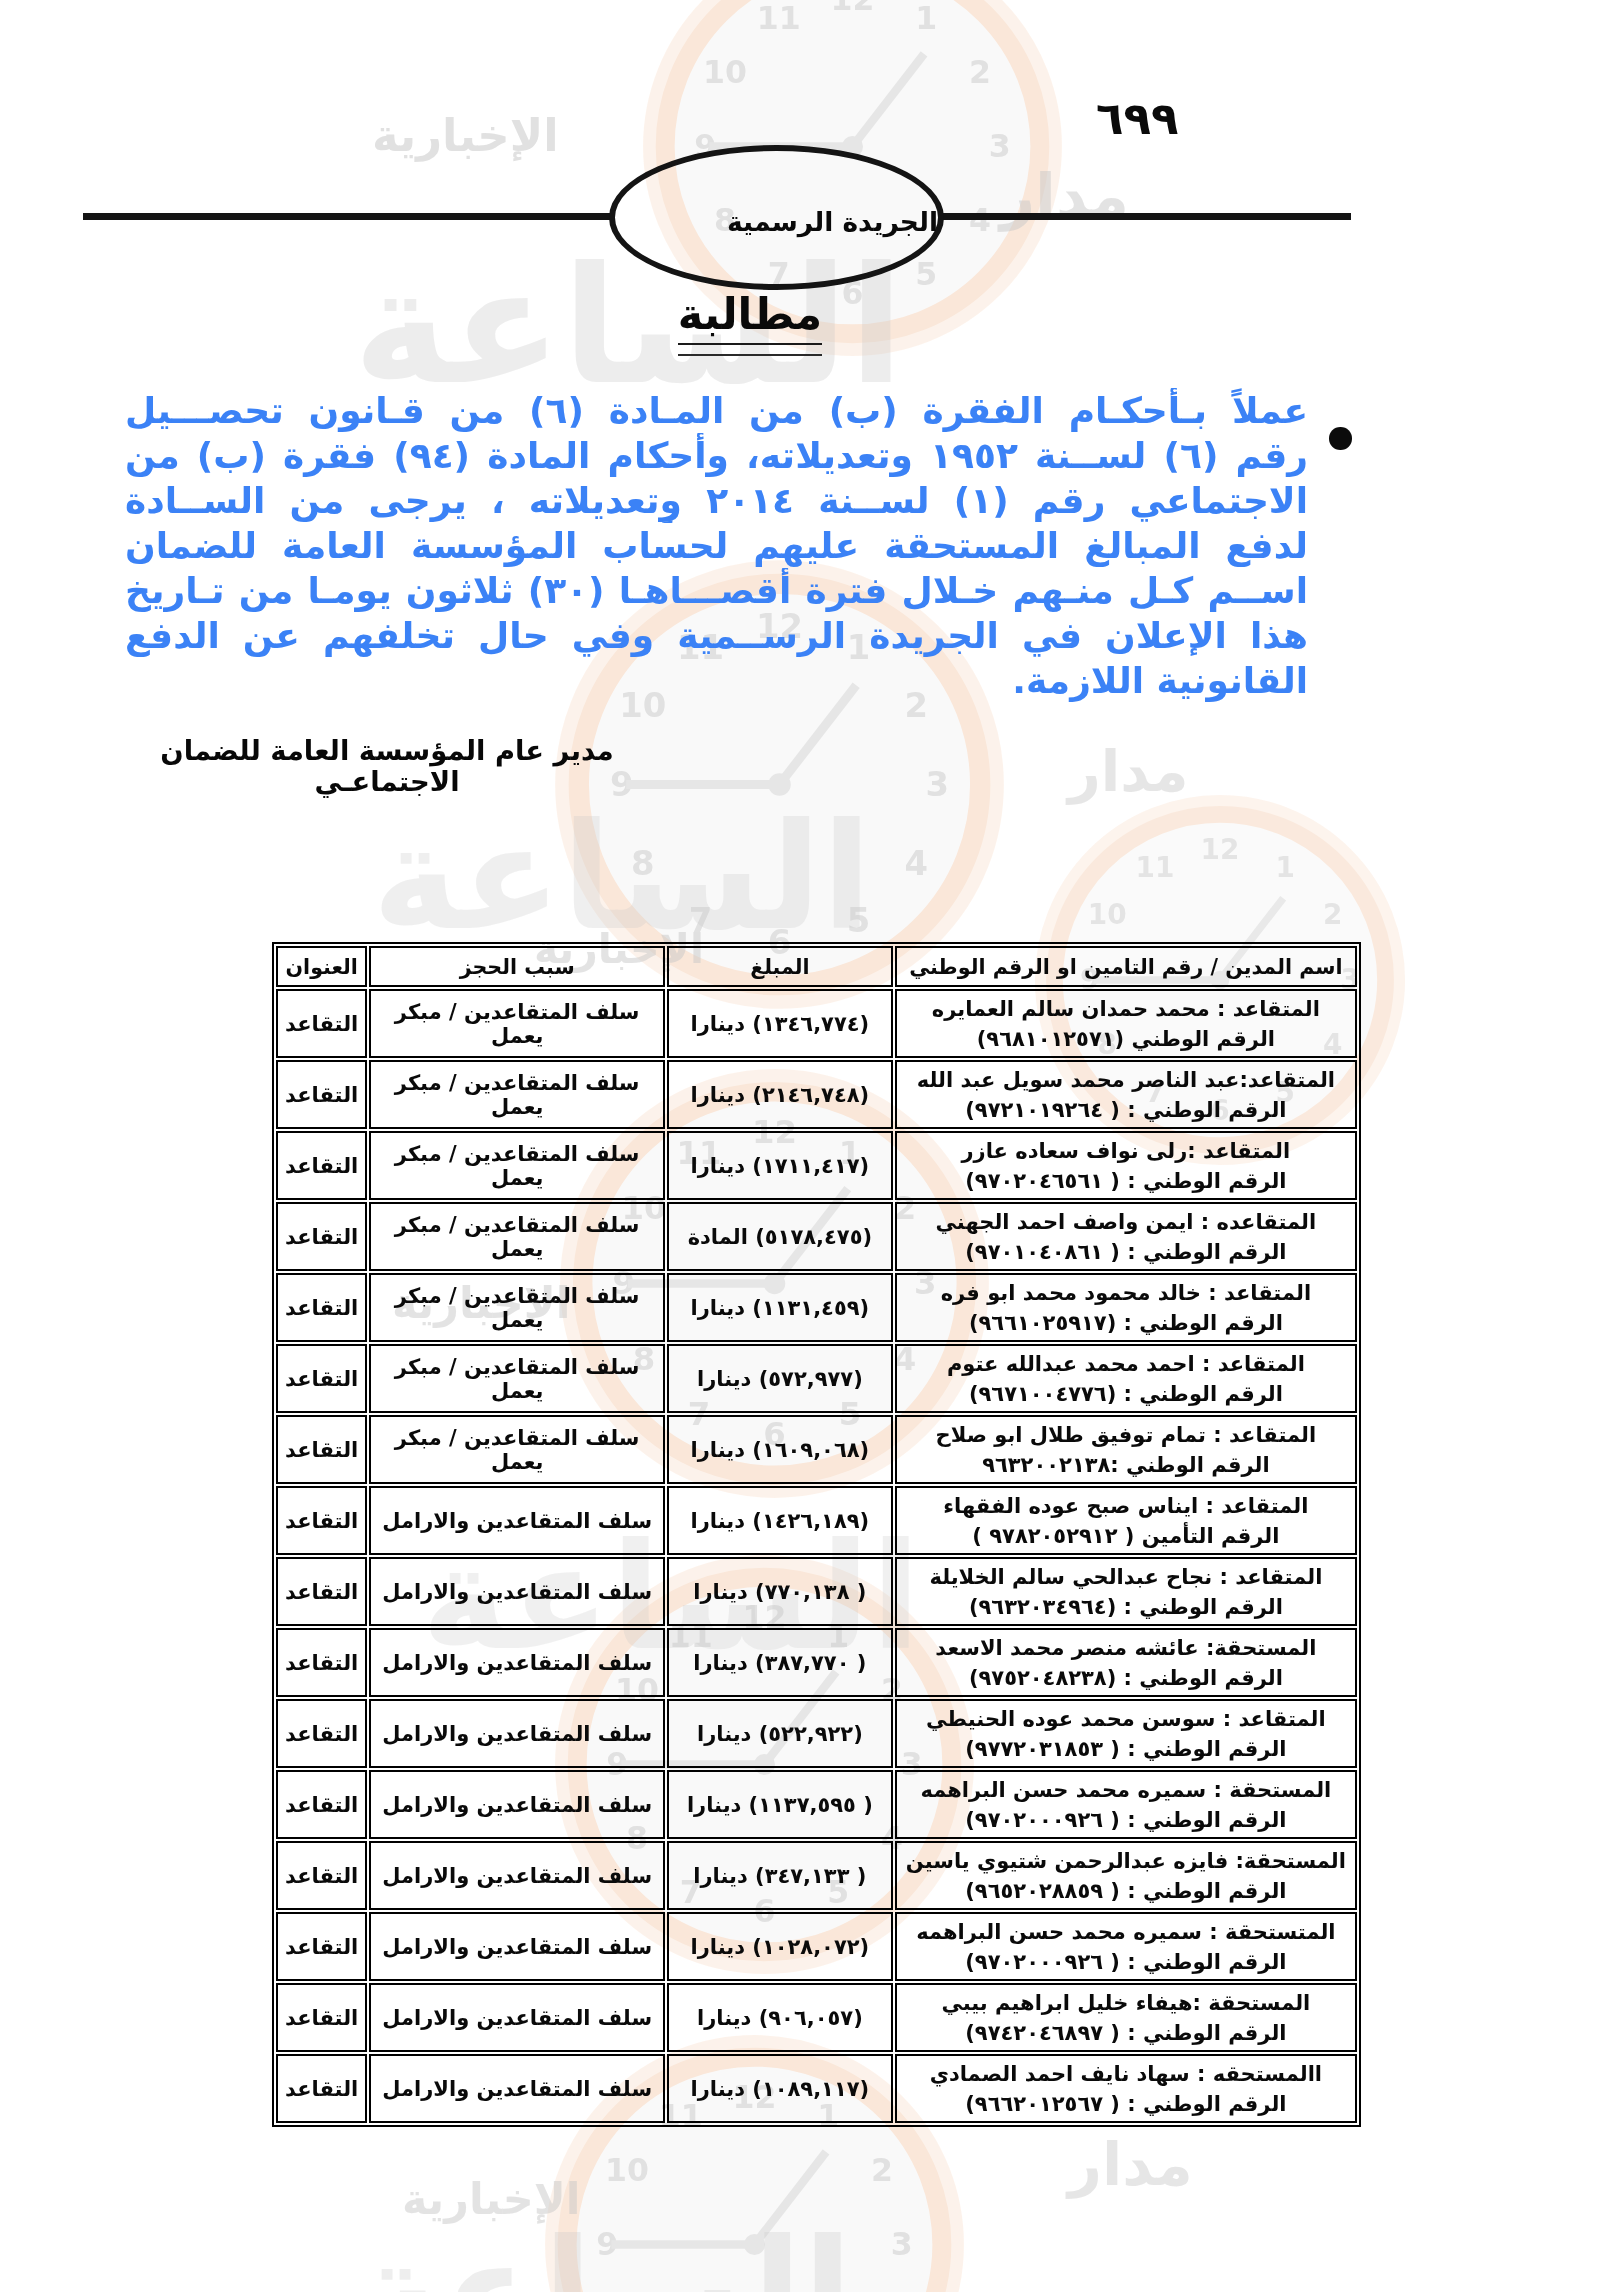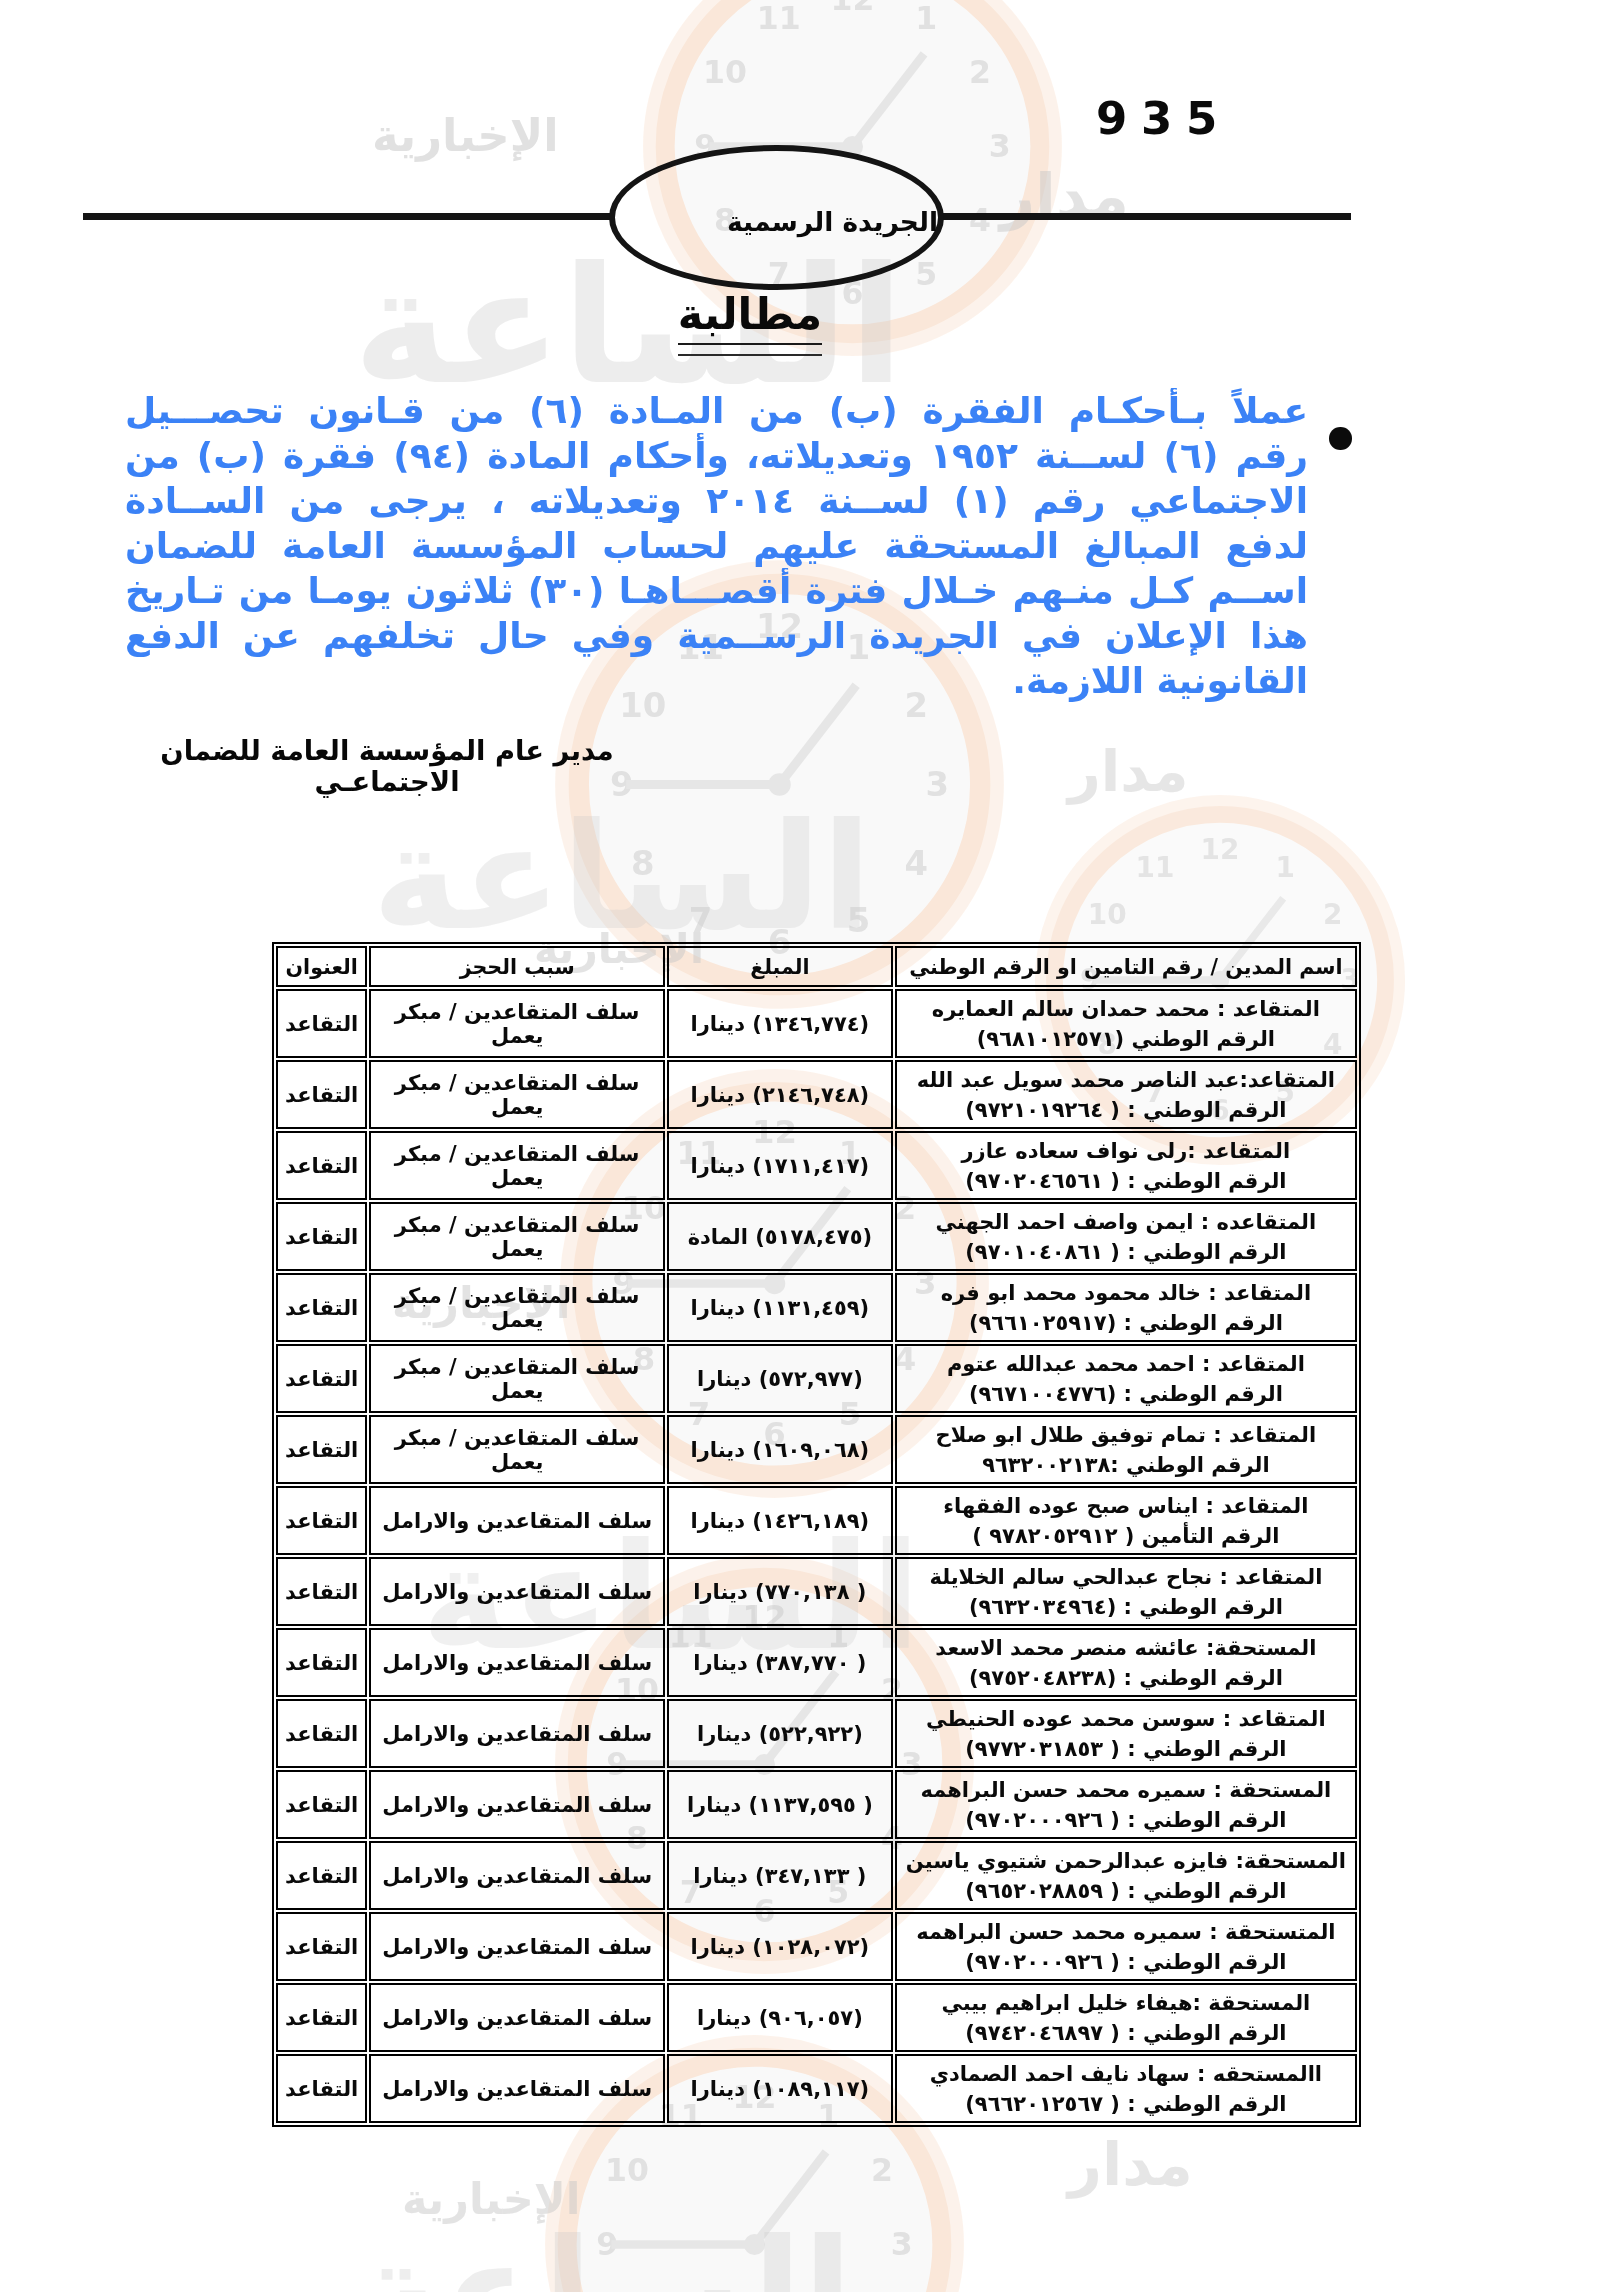--- a/index.html
+++ b/index.html
@@ -190,21 +190,21 @@
       <div class="wm-word" style="left: 392px; top: 1282px; font-size: 43px; opacity: 0.5;">الإخبارية</div>
       <div class="wm-word" style="left: 1068px; top: 743px; font-size: 57px; opacity: 0.45;">مدار</div>
       <div class="wm-word" style="left: 421px; top: 1524px; font-size: 147px; opacity: 0.26;">الساعة</div>
       <div class="wm-word" style="left: 402px; top: 2178px; font-size: 43px; opacity: 0.5;">الإخبارية</div>
       <div class="wm-word" style="left: 1068px; top: 2135px; font-size: 59px; opacity: 0.45;">مدار</div>
       <div class="wm-word" style="left: 353px; top: 2220px; font-size: 147px; opacity: 0.3;">الساعة</div>
     </div>
 
   <div class="content">
 
-    <div class="page-number">935</div>
+    <div class="page-number">٦٩٩</div>
 
     <div class="rule rule-left"></div>
     <div class="rule rule-right"></div>
 
     <div class="gazette-oval">
       <span>الجريدة الرسمية</span>
     </div>
 
     <div class="title-wrap">
       <span class="u-outer"><span class="u-inner">مطالبة</span></span>

